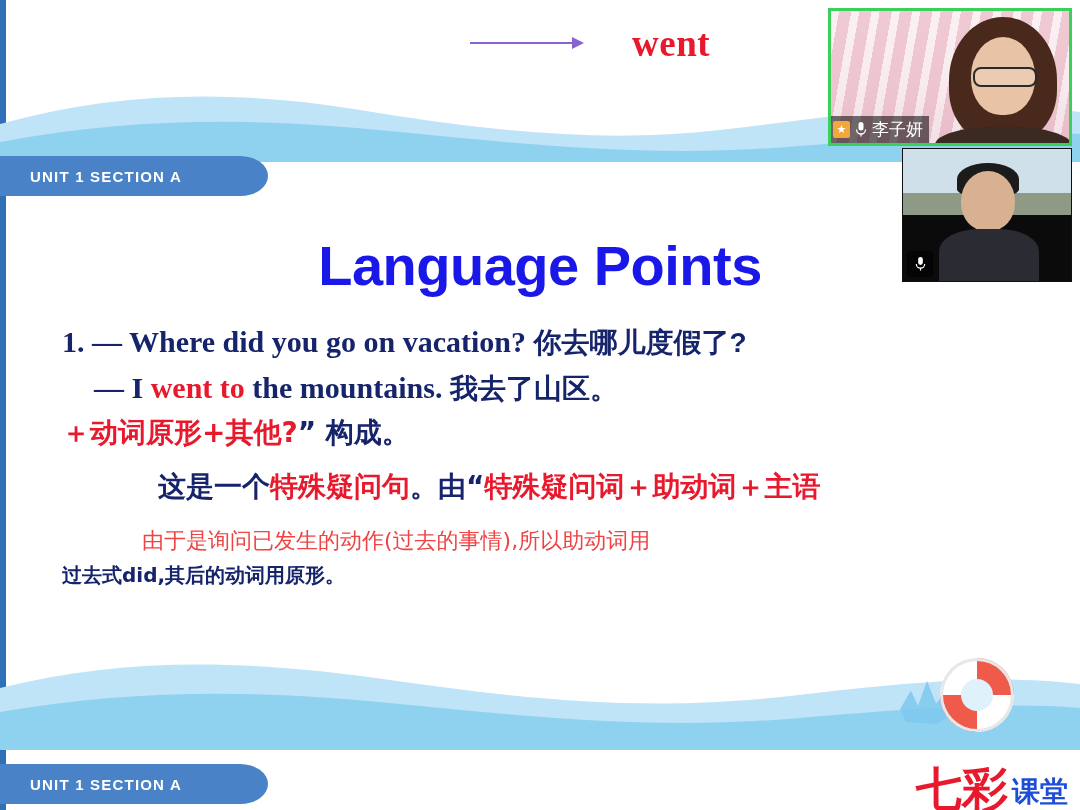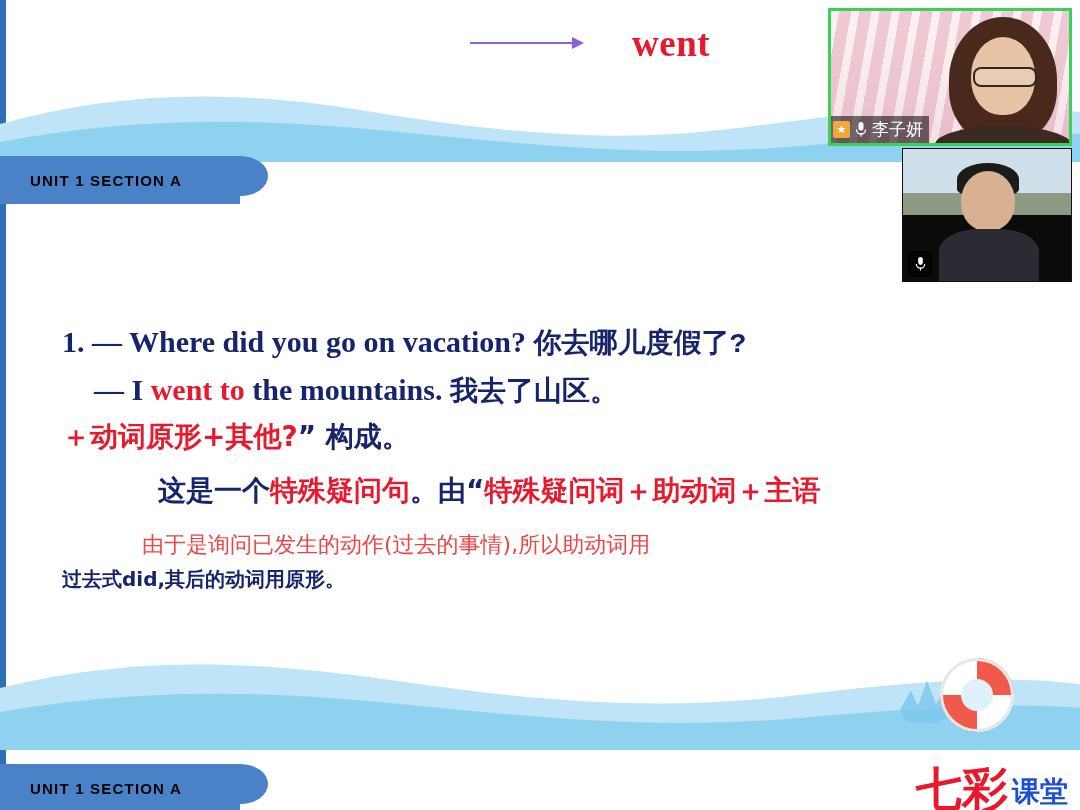--- a/index.html
+++ b/index.html
@@ -58,23 +58,23 @@
     font-family: "Liberation Serif", serif;
     font-weight: bold;
     font-size: 37px;
     color: #e8192c;
     letter-spacing: 0.5px;
   }
 
   
   .ribbon {
     position: absolute;
-    height: 48px;
+    height: 40px;
     background: #4a82c8;
-    color: #000000;
+    color: #ffffff;
     font-size: 15px;
     font-weight: bold;
     letter-spacing: 1.2px;
     display: flex;
     align-items: center;
     padding-left: 30px;
     box-sizing: border-box;
   }
   .ribbon::after {
     content: "";
@@ -117,21 +117,21 @@
     font-weight: bold;
     color: #16246b;
   }
   .l2 {
     font-size: 30px;
     font-weight: bold;
     color: #16246b;
     padding-left: 32px;
   }
   .cn {
-    font-family: Liberation Mono, monospace;
+    font-family: Liberation Sans, sans-serif;
     font-weight: bold;
     font-size: 28px;
   }
   .red { color: #e8192c; }
   .l3 {
     font-family: "DejaVu Sans", sans-serif;
     font-weight: bold;
     font-size: 28px;
     color: #16246b;
     padding-left: 96px;
@@ -362,20 +362,21 @@
   <div class="top-arrow"></div>
   <div class="top-have">went</div>
 
   <svg class="wave-top" viewBox="0 0 1080 90" preserveAspectRatio="none">
     <path d="M0,52 C120,18 240,18 360,38 C480,58 600,72 720,58 C840,44 960,24 1080,40 L1080,90 L0,90 Z" fill="#bfe4f7"></path>
     <path d="M0,70 C140,44 260,46 400,60 C540,74 660,86 800,74 C920,64 1000,56 1080,62 L1080,90 L0,90 Z" fill="#8fd2f0"></path>
   </svg>
 
   <div class="ribbon" id="ribbon-top">UNIT 1 SECTION A</div>
 
+  <div class="title">Language Points</div>
 
   <div class="body-text">
     <p class="line l1">
       <span>1.</span>
       <span>—</span>
       <span>Where did you go on vacation?</span>
       <span class="cn">你去哪儿度假了?</span>
     </p>
 
     <p class="line l2">

